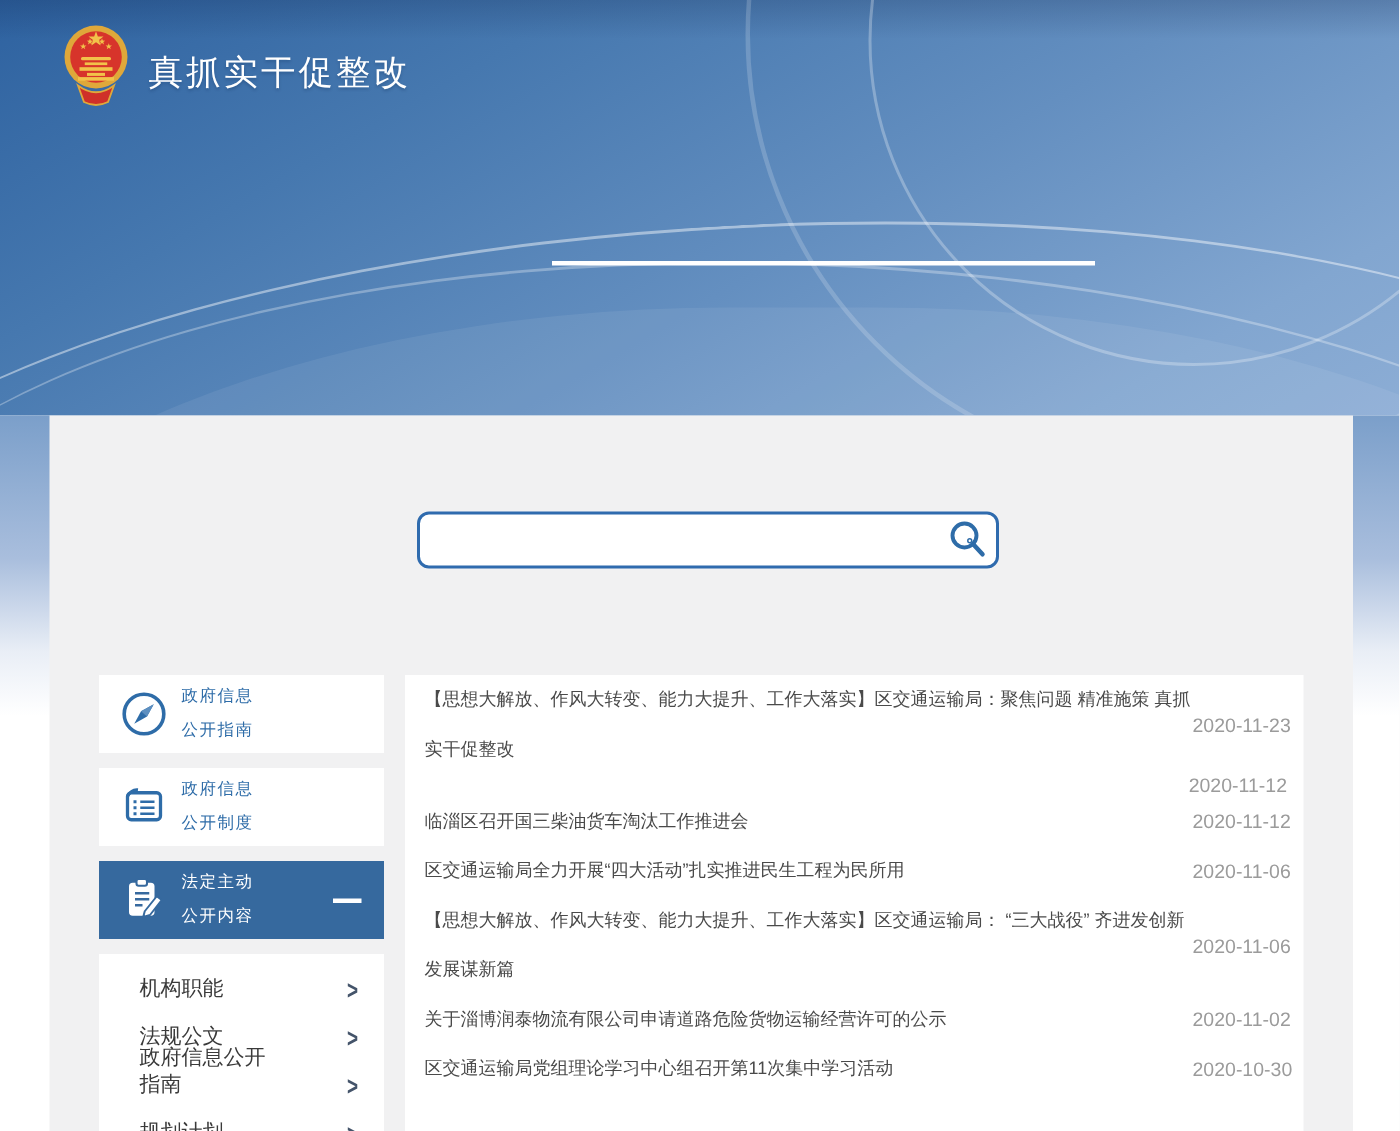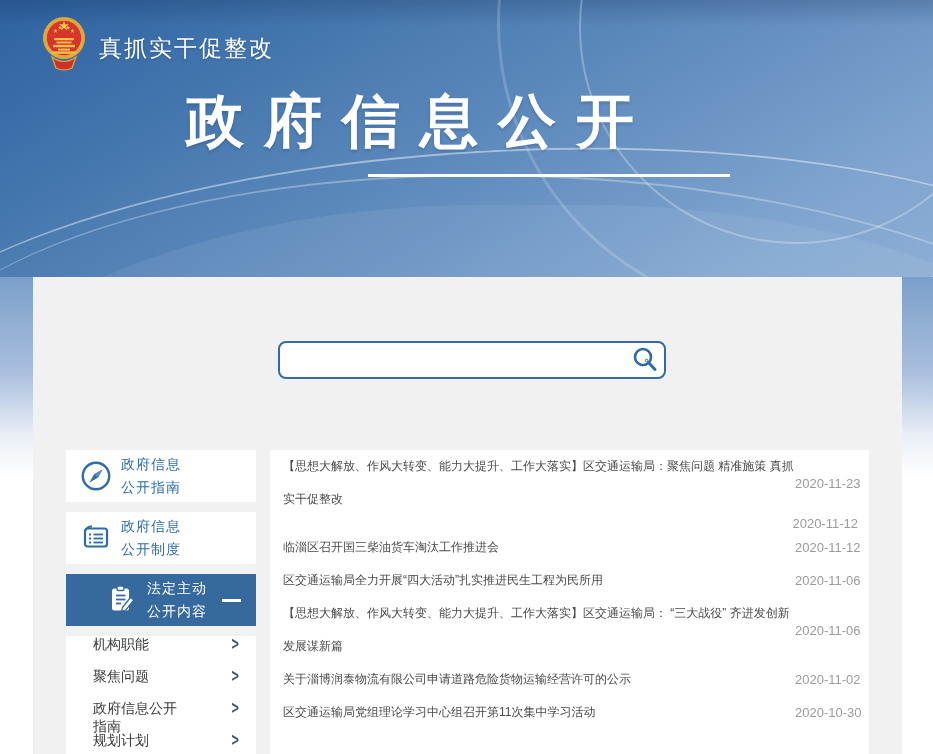--- a/index.html
+++ b/index.html
@@ -44,25 +44,25 @@
     font-family:"Liberation Sans","DejaVu Sans",sans-serif;
   }
   .search-btn{position:absolute;right:6px;top:5px;width:30px;height:28px;border:none;background:transparent;padding:0;cursor:pointer;}
   
   .sidebar{position:absolute;left:33px;top:173px;width:190px;}
   .nav-item{
     height:52px;margin-bottom:10px;background:#fff;display:flex;align-items:center;
     color:#2e6ca8;cursor:pointer;position:relative;
   }
   .nav-item .nav-icon{width:34px;height:34px;margin:0 8px 0 13px;flex:none;}
-  .nav-label{font-size:14px;line-height:23px;letter-spacing:1px;}
-  .nav-item.active{background:#36699e;color:#fff;padding-left:26px;}
+  .nav-label{font-size:11px;line-height:23px;letter-spacing:1px;}
+  .nav-item.active{background:#36699e;color:#fff;}
   .minus-bar{position:absolute;right:15px;top:25px;width:19px;height:3px;background:#fff;}
   .submenu{background:#fff;height:128px;overflow:hidden;}
-  .sub-item{height:32px;display:flex;align-items:flex-start;padding:0 17px 0 27px;cursor:pointer;gap:48px;}
+  .sub-item{height:32px;display:flex;align-items:flex-end;padding:0 17px 0 27px;cursor:pointer;gap:48px;}
   .sub-label{font-size:14px;color:#3a3a3a;}
   .sub-chevron{margin-left:auto;font-size:14px;color:#44546a;transform:scale(.9,1.25);font-weight:bold;}
   
   .news{position:absolute;left:237px;top:173px;width:599px;height:304px;background:#fff;overflow:hidden;}
   .news-item{display:flex;align-items:center;padding:0 11px 0 13px;cursor:pointer;}
   .news-title{width:512px;flex:none;font-size:12px;line-height:33px;color:#4a4a4a;}
   .news-date{flex:1;text-align:right;font-size:13px;color:#9b9b9b;white-space:nowrap;}
 </style>
 </head>
 <body>
@@ -91,21 +91,20 @@
         <rect x="12" y="24" width="20" height="2.2" rx="1" fill="#f2c24a"></rect>
         <rect x="14.5" y="27.6" width="15" height="1.8" fill="#f2c24a"></rect>
         <rect x="11" y="30.8" width="22" height="2.4" fill="#f2c24a"></rect>
         <rect x="16" y="34.6" width="12" height="2" fill="#f2c24a"></rect>
         <rect x="10" y="37.4" width="24" height="2.4" fill="#f2c24a"></rect>
         <path d="M10 43 Q22 52 34 43 L30 54 Q22 58 14 54 Z" fill="#cf3029" stroke="#dfa83a" stroke-width="1.2"></path>
       </svg>
       <span class="org-name">真抓实干促整改</span>
     </div>
 
-    <h1 class="page-title">政府信息公开</h1>
     <div class="title-underline"></div>
   </div>
 
   <div class="below-bg"></div>
 
   <div class="card">
 
     <div class="searchbar">
       <input class="search-input" type="text" placeholder="" style="">
       <button class="search-btn">
@@ -165,21 +164,21 @@
       </div>
 
       <div class="submenu">
 
           <div class="sub-item">
             <span class="sub-label">机构职能</span>
             <span class="sub-chevron">&gt;</span>
           </div>
 
           <div class="sub-item">
-            <span class="sub-label">聚焦问题</span>
+            <span class="sub-label">法规公文</span>
             <span class="sub-chevron">&gt;</span>
           </div>
 
           <div class="sub-item">
             <span class="sub-label">政府信息公开指南</span>
             <span class="sub-chevron">&gt;</span>
           </div>
 
           <div class="sub-item">
             <span class="sub-label">规划计划</span>

